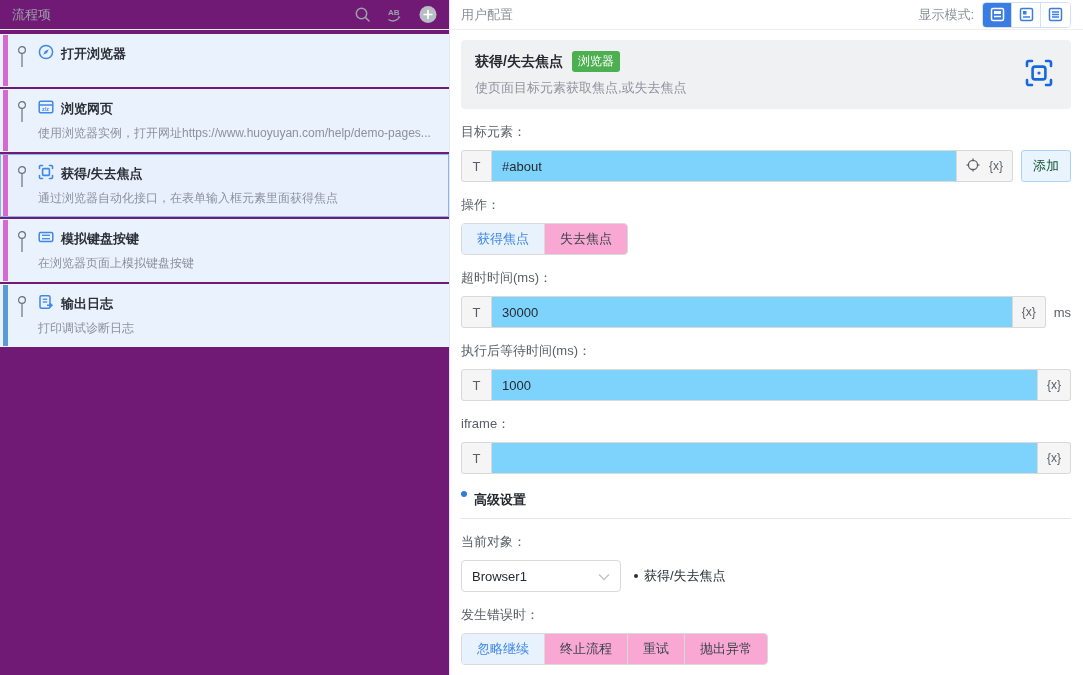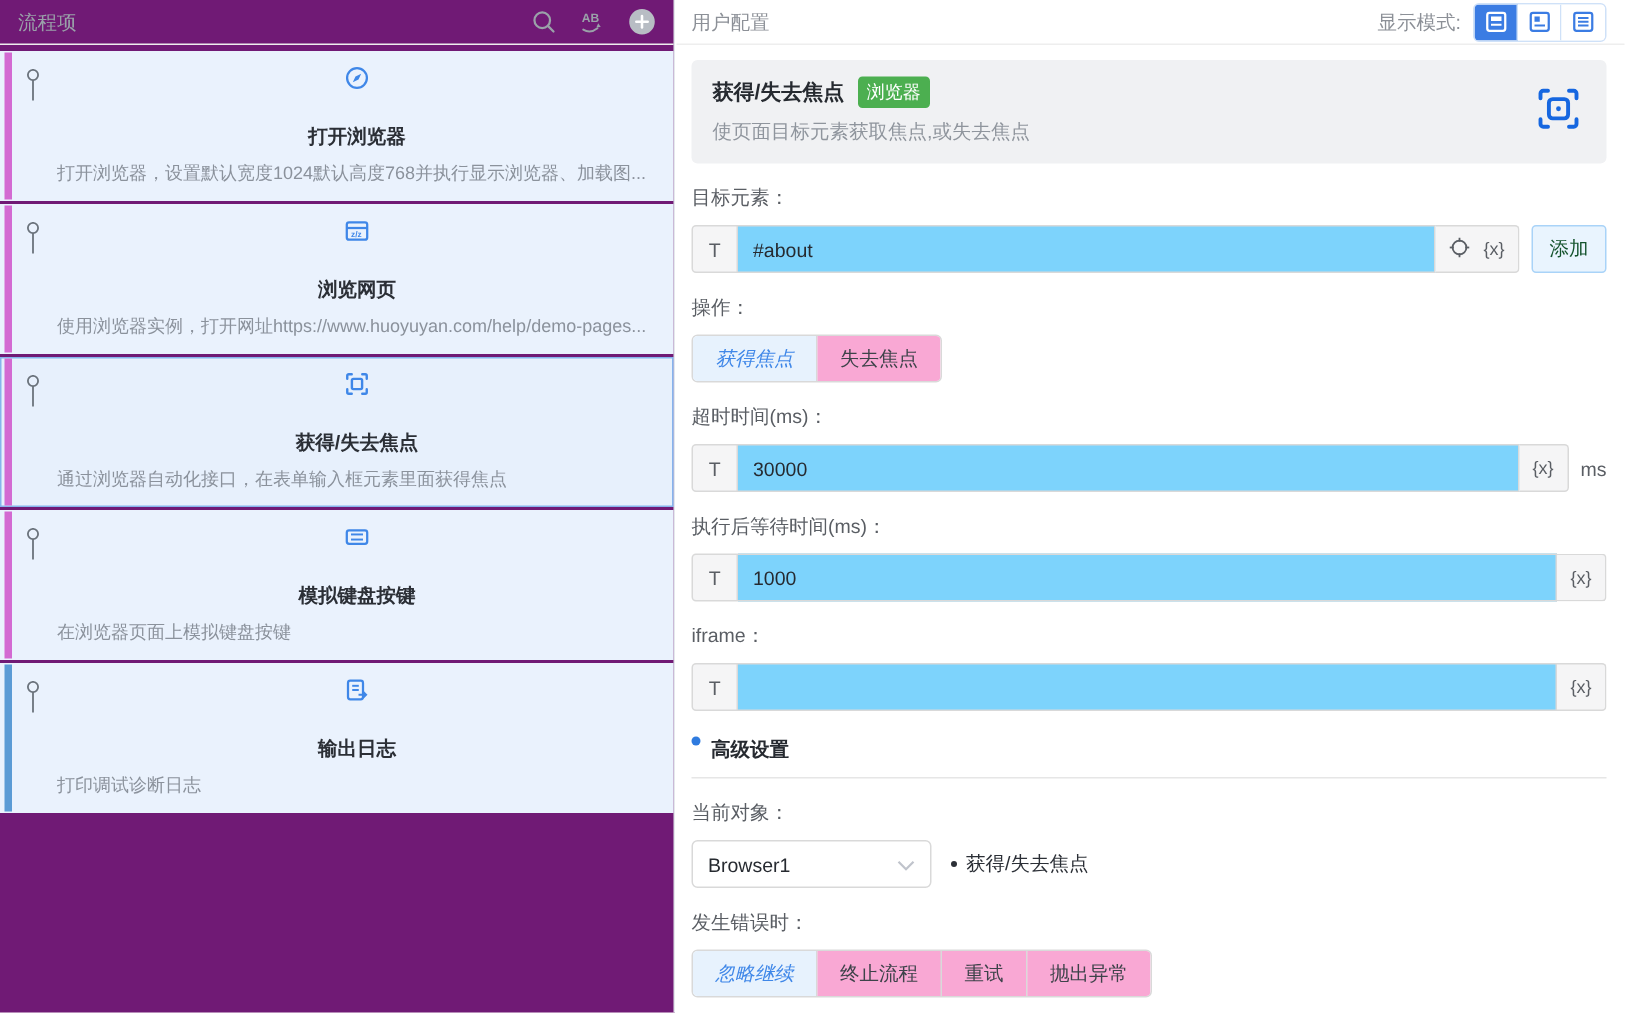--- a/index.html
+++ b/index.html
@@ -14,22 +14,22 @@
   .sb-actions { margin-left:auto; display:flex; align-items:center; gap:15px; }
   .sb-actions .icn { width:18px; height:18px; display:flex; align-items:center; justify-content:center; cursor:pointer; }
 
   .flow-list { padding-top:4px; }
   .flow-item { position:relative; background:#eaf2fd; margin-bottom:2px;
     padding:9px 10px 9px 37px; min-height:53px; border:1px solid transparent; cursor:pointer; }
   .flow-item::before { content:''; position:absolute; left:2px; top:0; bottom:0;
     width:5px; background:var(--bar,#d36ad2); }
   .flow-item.selected { background:#e7f0fc; border-color:#86b4ec; }
   .node { position:absolute; left:16px; top:7px; }
-  .flow-title { display:flex; align-items:center; gap:19px; font-size:13px;
-    font-weight:600; color:#2b2f36;flex-direction:column; }
+  .flow-title { display:flex; align-items:center; gap:7px; font-size:13px;
+    font-weight:600; color:#2b2f36; }
   .flow-desc { margin-top:7px; margin-left:0; font-size:12px; color:#8b929c;
     white-space:nowrap; overflow:hidden; }
 
   
   .main { position:absolute; left:451px; top:0; right:0; height:533px; background:#fff; }
   .main-header { height:30px; display:flex; align-items:center;
     padding:0 12px 0 10px; font-size:13px; color:#8c9097; border-bottom:1px solid #eeeeee; }
   .dm-wrap { margin-left:auto; display:flex; align-items:center; gap:8px; }
   .dm-group { display:flex; border:1px solid #cfe1f8; border-radius:4px; overflow:hidden; }
   .dm-btn { width:29px; height:24px; display:flex; align-items:center; justify-content:center;
@@ -62,21 +62,21 @@
   .unit { margin-left:8px; font-size:13px; color:#5a5e64; }
   .add-btn { margin-left:8px; width:50px; height:32px; background:#e9f4fe;
     border:1px solid #a9d3f8; border-radius:3px; color:#14532d; font-size:13px; cursor:pointer; }
 
   .btn-group { display:inline-flex; border:1px solid #d9d9d9; border-radius:4px;
     overflow:hidden; background:#fff; }
   .btn-group button { padding:0 15px; height:30px; background:#f9a8d4; border:none;
     border-right:1px solid #d9d9d9; font-size:13px; color:#3e434a; cursor:pointer;
     font-family:"Liberation Sans","DejaVu Sans",sans-serif; }
   .btn-group button:last-child { border-right:none; }
-  .btn-group button.active { background:#e7f2fd; color:#3f87e8;font-style:italic; }
+  .btn-group button.active { background:#e7f2fd; color:#3f87e8; }
 
   .adv { display:flex; align-items:flex-start; gap:7px; margin-top:17px;
     font-size:13px; font-weight:700; color:#262a30; padding-bottom:9px;
     border-bottom:1px solid #e6e6e6; }
   .adv-dot { width:6px; height:6px; border-radius:50%; background:#2f7bdf; }
 
   .select { width:160px; height:32px; border:1px solid #d9d9d9; border-radius:4px;
     display:flex; align-items:center; padding:0 10px; font-size:13px; color:#262a30;
     cursor:pointer; background:#fff; }
   .select .chev { margin-left:auto; }
@@ -125,21 +125,20 @@
       </span>
       <div class="flow-title">
         <span>
           <svg width="16" height="16" viewBox="0 0 16 16">
               <circle cx="8" cy="8" r="6.6" fill="none" stroke="#3f87e8" stroke-width="1.5"></circle>
               <path d="M10.8 5.2 L9 9 L5.2 10.8 L7 7 Z" fill="#3f87e8"></path>
             </svg>
         </span>
         <span>打开浏览器</span>
       </div>
-      <div class="flow-desc">打开浏览器，设置默认宽度1024默认高度768并执行显示浏览器、加载图...</div>
     </div>
 
     <div class="flow-item" style="--bar: #d36ad2;">
       <span class="node">
         <svg width="10" height="26" viewBox="0 0 10 26">
             <line x1="5" y1="4" x2="5" y2="25" stroke="#6b737c" stroke-width="1.2"></line>
             <circle cx="5" cy="8" r="3.4" fill="#eaf2fd" stroke="#6b737c" stroke-width="1.2"></circle>
           </svg>
       </span>
       <div class="flow-title">

